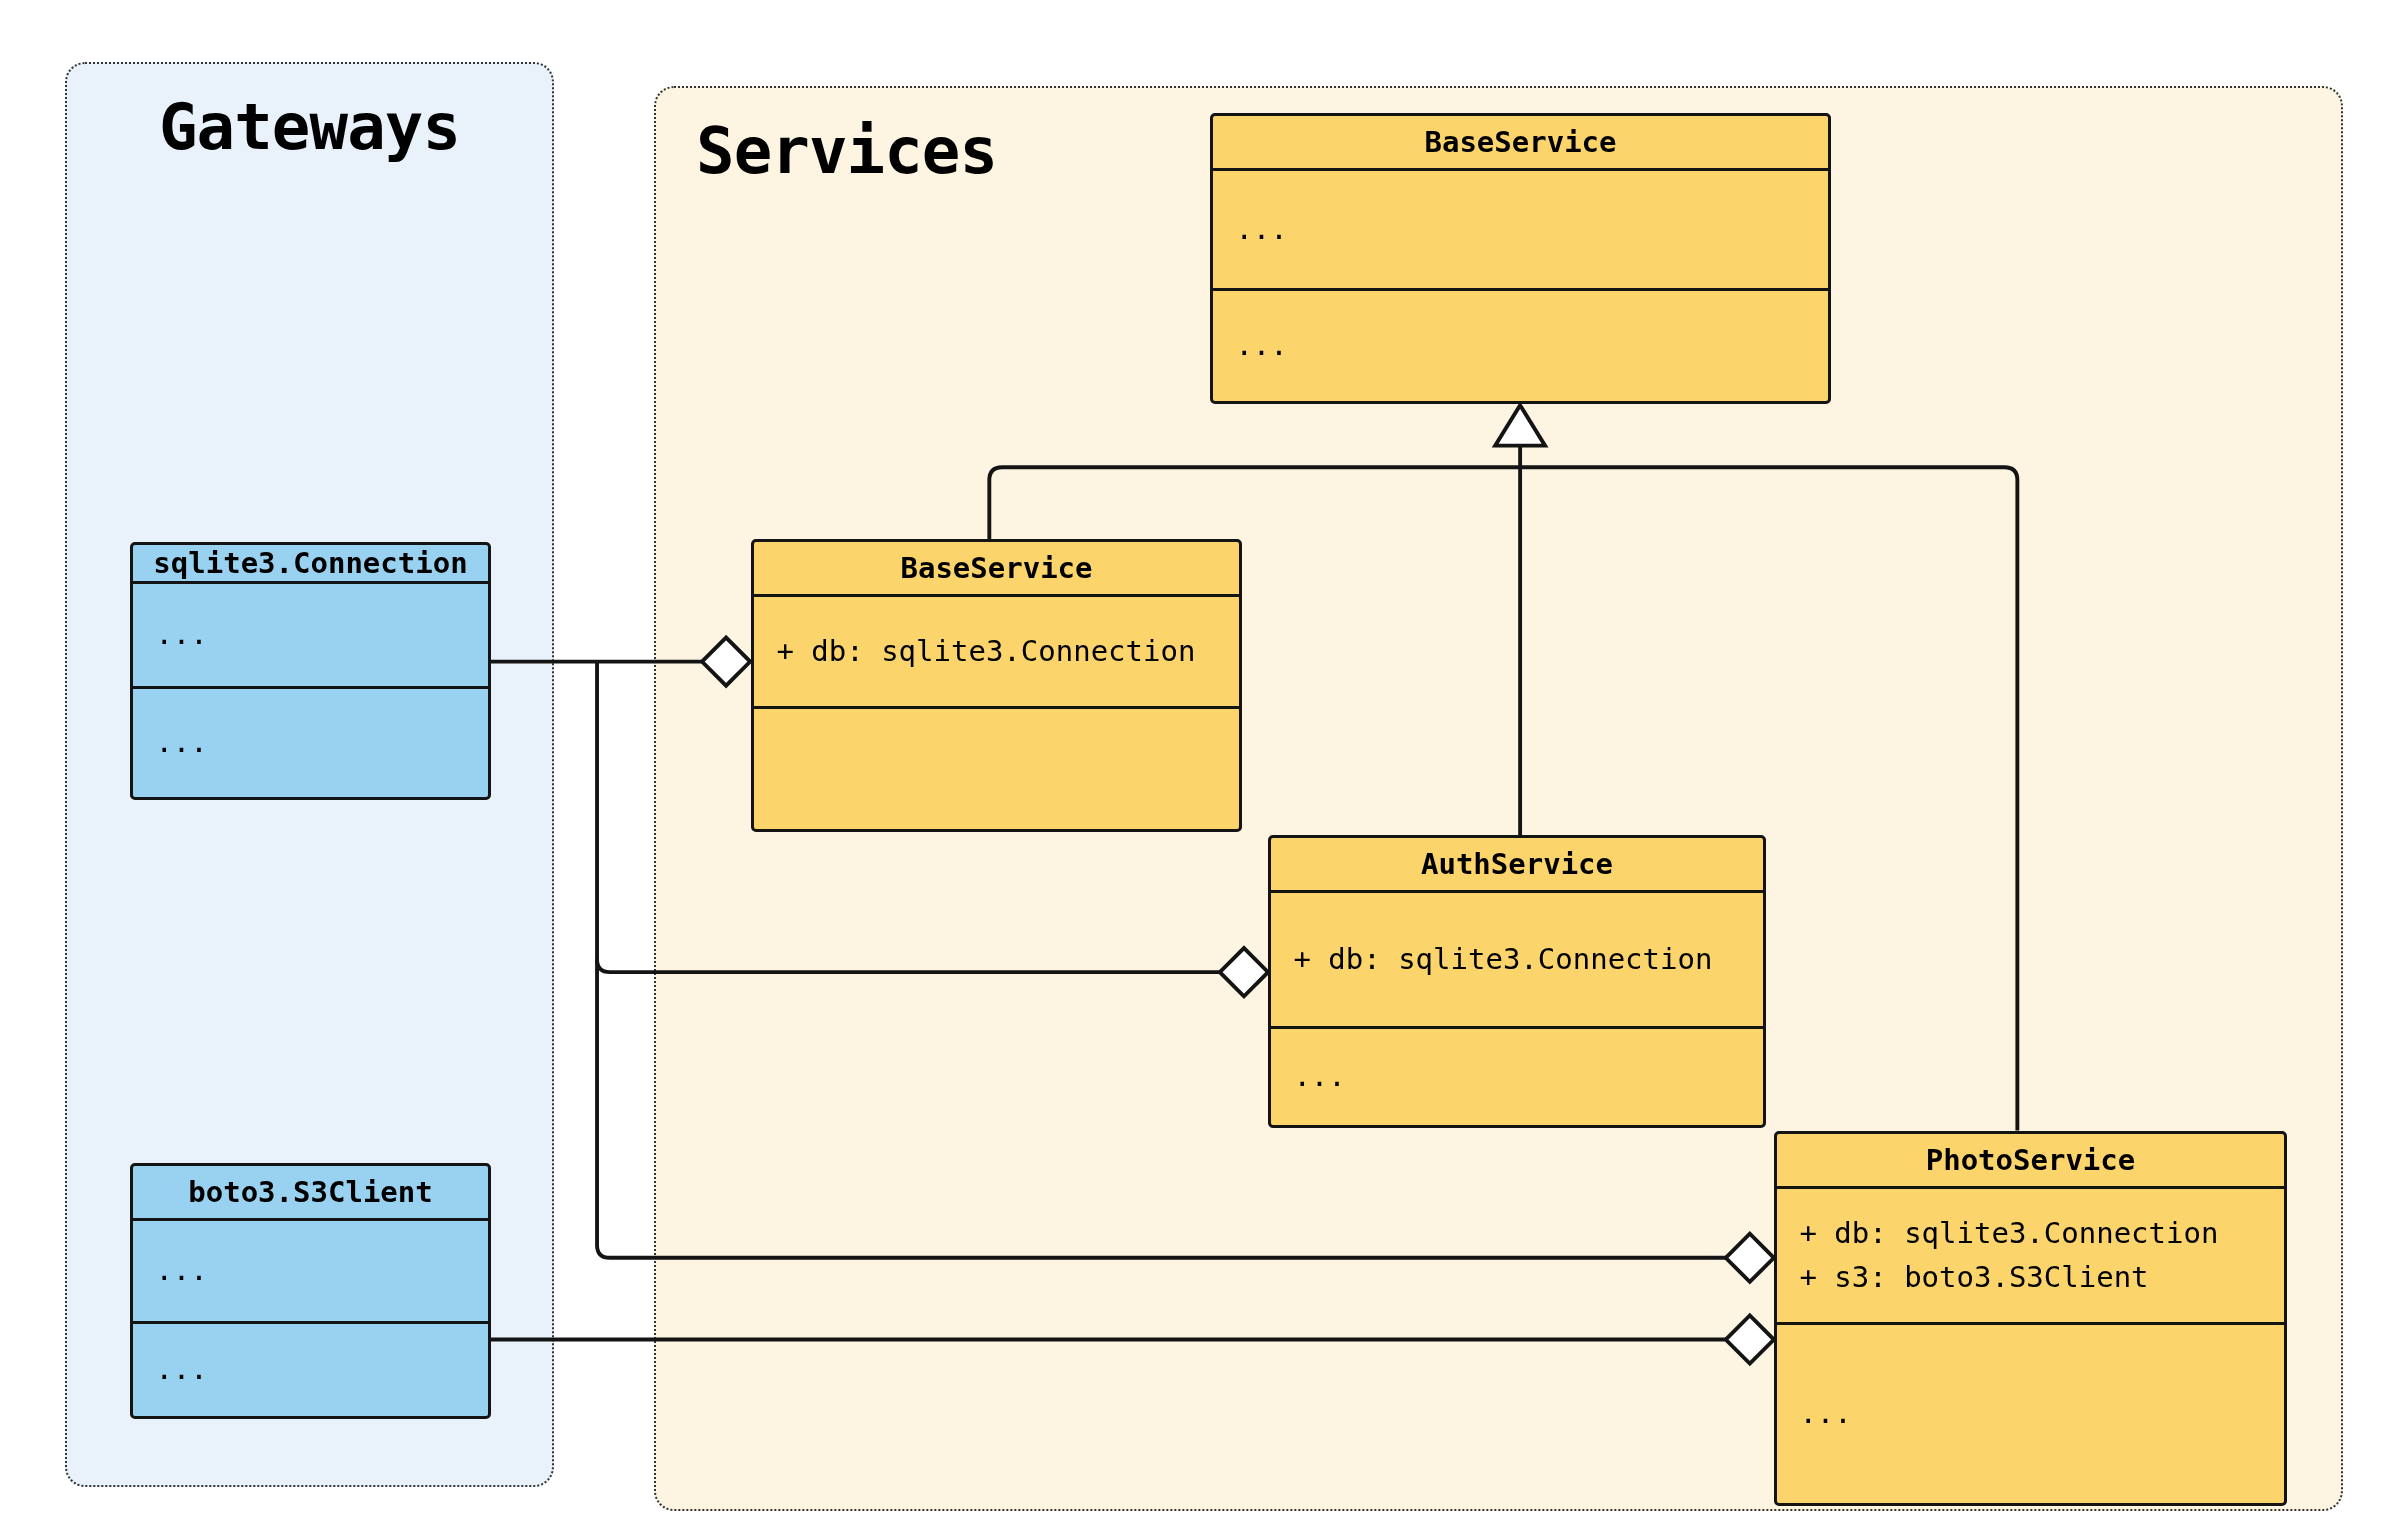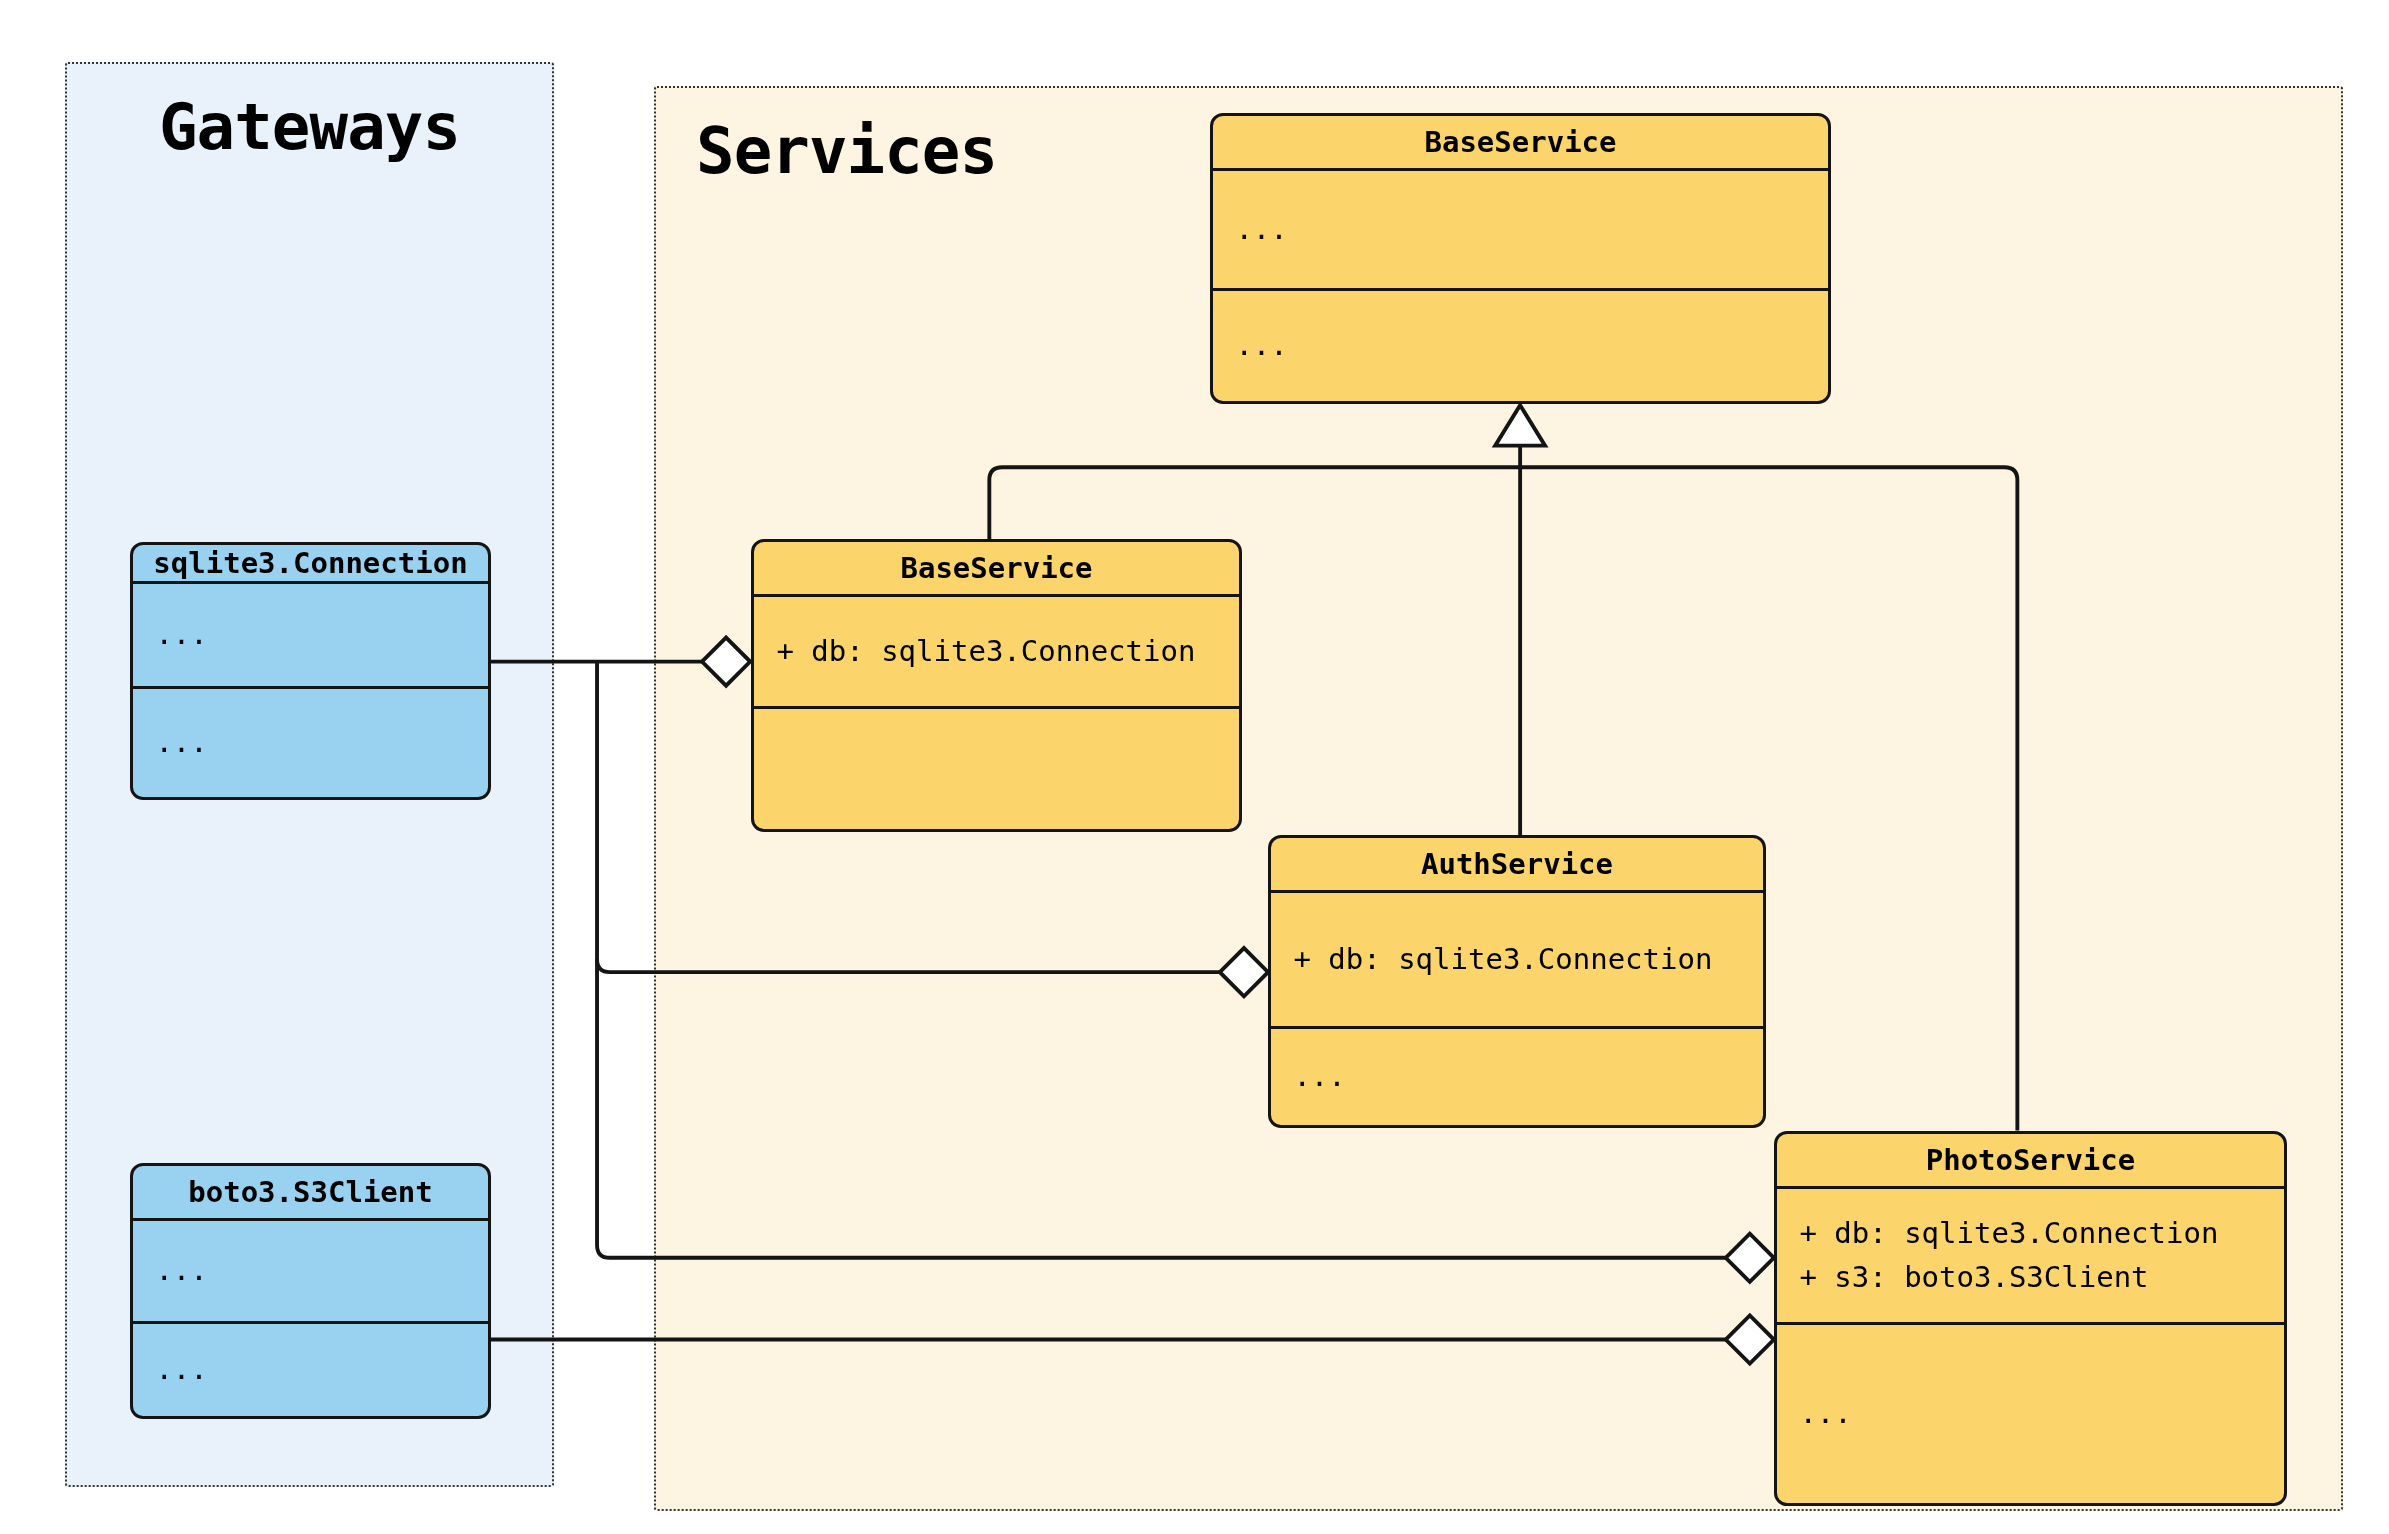--- a/index.html
+++ b/index.html
@@ -17,21 +17,21 @@
     width: 2389px;
     height: 1534px;
     background: var(--canvas-bg);
     font-family: "DejaVu Sans Mono", "Liberation Mono", monospace;
     color: #000;
     overflow: hidden;
   }
   .panel {
     position: absolute;
     border: 2.6px dotted var(--panel-border);
-    border-radius: 3px;
+    border-radius: 20px;
     box-sizing: border-box;
     z-index: 1;
   }
   #gateways-panel {
     left: 65px; top: 62px; width: 489px; height: 1425px;
     background: var(--gateways-panel-bg);
   }
   #services-panel {
     left: 654px; top: 62px; width: 1689px; height: 1425px;
     background: var(--services-panel-bg);
@@ -64,21 +64,21 @@
     stroke: var(--stroke);
     stroke-width: 4.5;
     stroke-linejoin: miter;
   }
 
   .uml-class {
     position: absolute;
     display: flex;
     flex-direction: column;
     border: 3px solid var(--stroke);
-    border-radius: 13px;
+    border-radius: 5px;
     box-sizing: border-box;
     z-index: 3;
     overflow: hidden;
   }
   .fill-yellow { background: var(--service-fill); }
   .fill-blue { background: var(--gateway-fill); }
   .c-title {
     flex: 0 0 auto;
     display: flex;
     align-items: center;

